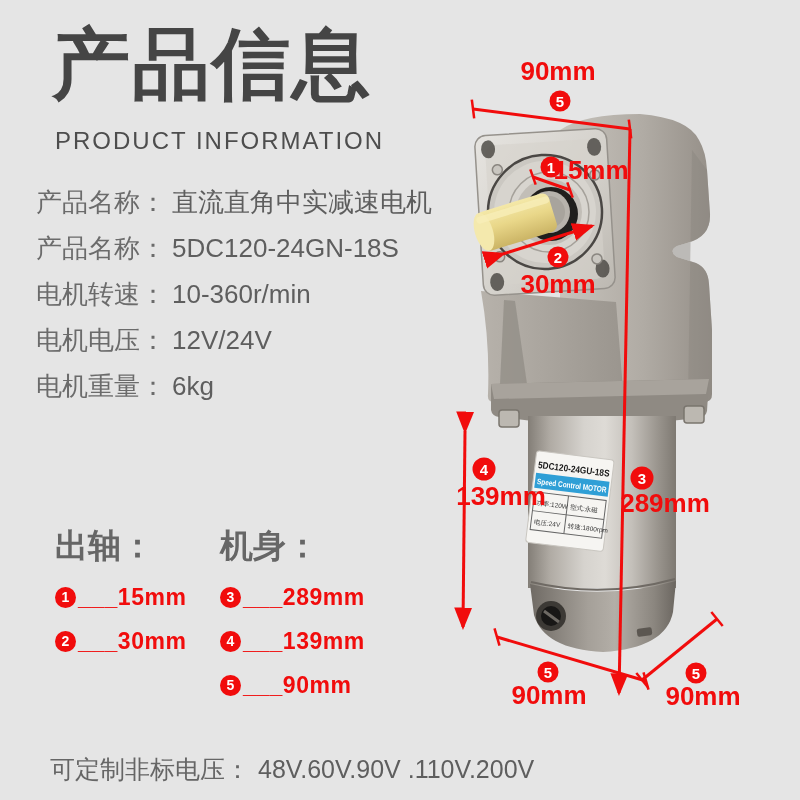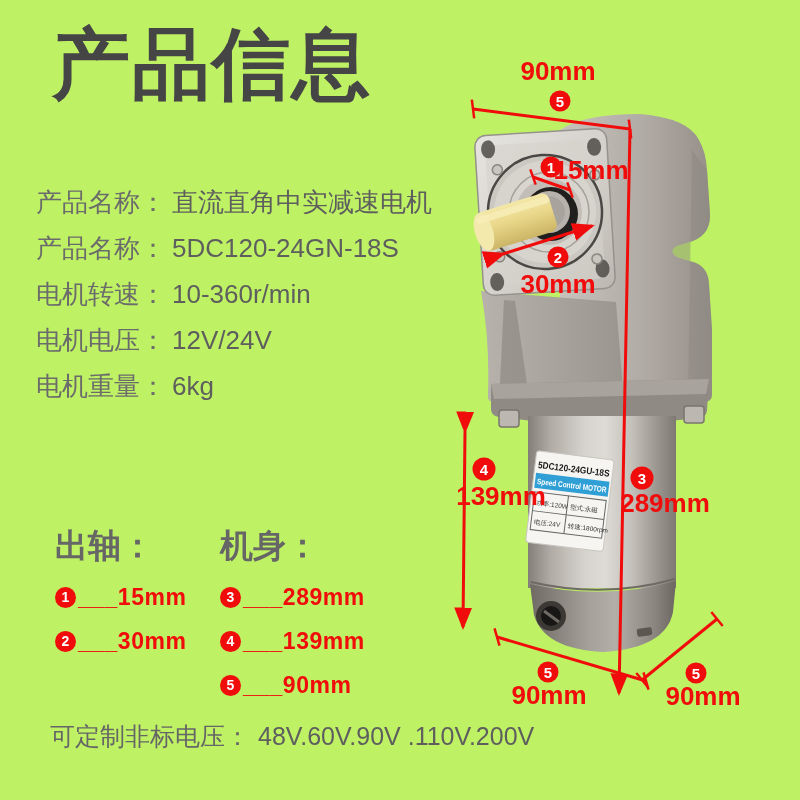--- a/index.html
+++ b/index.html
@@ -1,18 +1,18 @@
 <!DOCTYPE html>
 <html><head>
 <meta charset="utf-8">
 <style>
   html,body{margin:0;padding:0;background:#fff;}
   body{width:800px;height:800px;position:relative;overflow:hidden;
        font-family:"Liberation Sans","DejaVu Sans",sans-serif;}
-  .canvas{position:absolute;inset:0;background:#bef264;padding-left:12px;}
+  .canvas{position:absolute;inset:0;background:#e5e5e5;padding-left:12px;}
 
   .title{position:absolute;left:52px;top:22px;font-size:78px;font-weight:800;
          color:#454545;letter-spacing:2px;line-height:1.1;white-space:nowrap;}
   .subtitle{position:absolute;left:55px;top:127px;font-size:24px;font-weight:500;
          color:#4d4d4d;letter-spacing:2px;white-space:nowrap;}
 
   .specs{position:absolute;left:36px;top:179px;}
   .spec-row{height:46px;line-height:46px;font-size:26px;color:#666;white-space:nowrap;}
   .spec-label{color:#6b6b6b;margin-right:6px;}
   .spec-value{color:#5e5e5e;}
@@ -20,37 +20,38 @@
   .legend-col{position:absolute;top:524px;}
   .legend-col.c1{left:55px;}
   .legend-col.c2{left:220px;}
   .legend-header{font-size:33px;font-weight:600;color:#666;margin-bottom:14px;white-space:nowrap;}
   .legend-item{display:flex;align-items:center;height:28px;margin-bottom:16px;white-space:nowrap;}
   .num-badge{display:inline-flex;align-items:center;justify-content:center;
          width:21px;height:21px;border-radius:50%;background:#f10c0c;color:#fff;
          font-size:14px;font-weight:700;margin-right:2px;flex:0 0 auto;}
   .legend-text{font-size:23px;font-weight:700;color:#f10c0c;letter-spacing:0.5px;}
 
-  .note{position:absolute;left:50px;top:720px;font-size:25px;color:#666;white-space:nowrap;}
+  .note{position:absolute;left:50px;top:753px;font-size:25px;color:#666;white-space:nowrap;}
   .note .note-value{margin-left:8px;color:#5e5e5e;}
 
   .photo-svg{position:absolute;left:430px;top:40px;width:370px;height:680px;}
   .dim-text{fill:#f10c0c;font-size:26px;font-weight:600;text-anchor:middle;
             font-family:"Liberation Sans","DejaVu Sans",sans-serif;}
   .badge-num{fill:#ffffff;font-size:15px;font-weight:700;text-anchor:middle;
             font-family:"Liberation Sans","DejaVu Sans",sans-serif;}
   .red-line{stroke:#f10c0c;stroke-width:3;fill:none;}
   .red-tick{stroke:#f10c0c;stroke-width:2.5;fill:none;}
 </style>
 </head>
 <body>
 
 <div class="canvas">
 
   <div class="title">产品信息</div>
+  <div class="subtitle">PRODUCT INFORMATION</div>
 
   <div class="specs">
     <div class="spec-row">
       <span class="spec-label">产品名称：</span><span class="spec-value">直流直角中实减速电机</span>
     </div>
     <div class="spec-row">
       <span class="spec-label">产品名称：</span><span class="spec-value">5DC120-24GN-18S</span>
     </div>
     <div class="spec-row">
       <span class="spec-label">电机转速：</span><span class="spec-value">10-360r/min</span>

